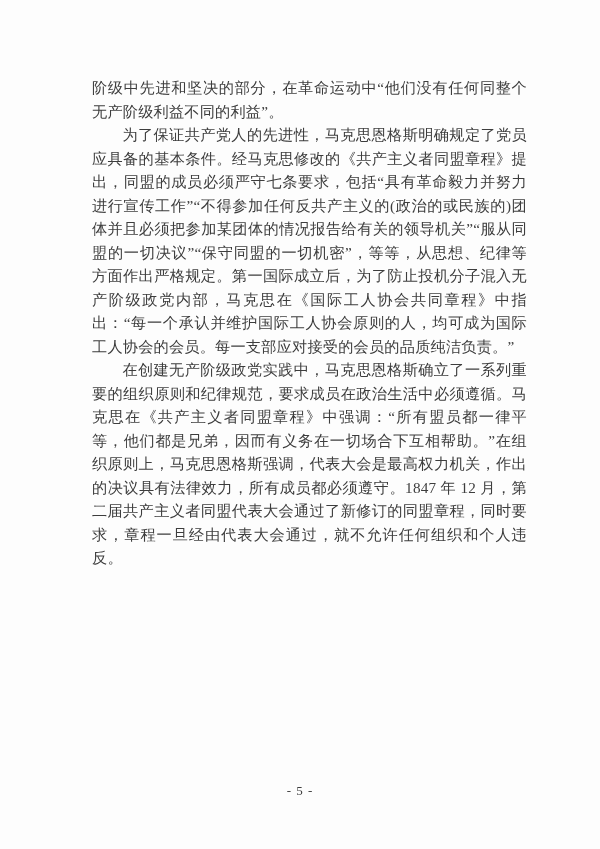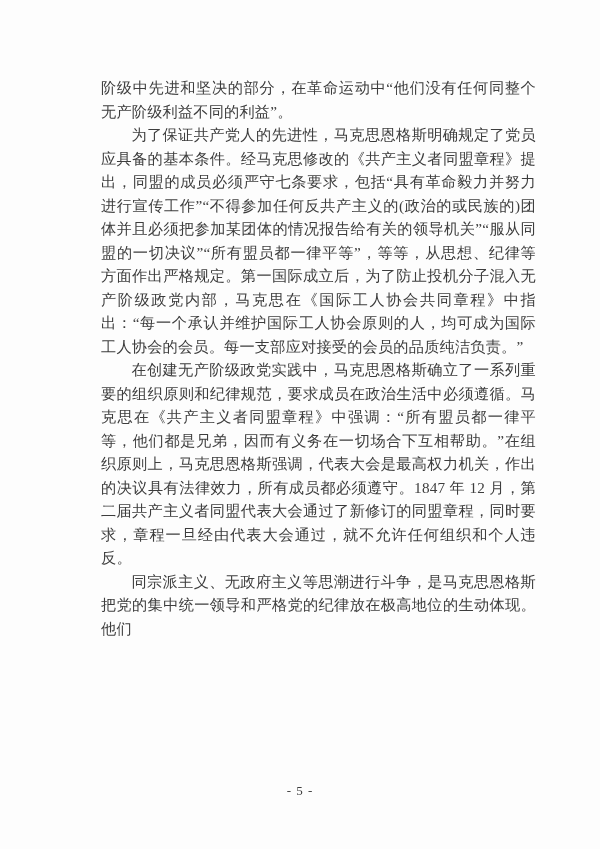--- a/index.html
+++ b/index.html
@@ -15,21 +15,21 @@
   }
   .page {
     position: relative;
     width: 600px;
     height: 849px;
     background: #fdfdfd;
     box-sizing: border-box;
   }
   .body-text {
     position: absolute;
-    left: 101px;
+    left: 92px;
     top: 76px;
     width: 435px;
     color: #3d3d3d;
     font-size: 15.2px;
     line-height: 23.5px;
     letter-spacing: 0.2px;
     text-align: justify;
     text-justify: inter-ideograph;
   }
   .body-text p {
@@ -50,18 +50,17 @@
     line-height: 16px;
     letter-spacing: 1px;
   }
 </style>
 </head>
 <body>
 
 <div class="page">
   <div class="body-text">
       <p class="">阶级中先进和坚决的部分，在革命运动中“他们没有任何同整个无产阶级利益不同的利益”。</p>
-      <p class="indented">为了保证共产党人的先进性，马克思恩格斯明确规定了党员应具备的基本条件。经马克思修改的《共产主义者同盟章程》提出，同盟的成员必须严守七条要求，包括“具有革命毅力并努力进行宣传工作”“不得参加任何反共产主义的(政治的或民族的)团体并且必须把参加某团体的情况报告给有关的领导机关”“服从同盟的一切决议”“所有盟员都一律平等”，等等，从思想、纪律等方面作出严格规定。第一国际成立后，为了防止投机分子混入无产阶级政党内部，马克思在《国际工人协会共同章程》中指出：“每一个承认并维护国际工人协会原则的人，均可成为国际工人协会的会员。每一支部应对接受的会员的品质纯洁负责。”</p>
+      <p class="indented">为了保证共产党人的先进性，马克思恩格斯明确规定了党员应具备的基本条件。经马克思修改的《共产主义者同盟章程》提出，同盟的成员必须严守七条要求，包括“具有革命毅力并努力进行宣传工作”“不得参加任何反共产主义的(政治的或民族的)团体并且必须把参加某团体的情况报告给有关的领导机关”“服从同盟的一切决议”“保守同盟的一切机密”，等等，从思想、纪律等方面作出严格规定。第一国际成立后，为了防止投机分子混入无产阶级政党内部，马克思在《国际工人协会共同章程》中指出：“每一个承认并维护国际工人协会原则的人，均可成为国际工人协会的会员。每一支部应对接受的会员的品质纯洁负责。”</p>
       <p class="indented">在创建无产阶级政党实践中，马克思恩格斯确立了一系列重要的组织原则和纪律规范，要求成员在政治生活中必须遵循。马克思在《共产主义者同盟章程》中强调：“所有盟员都一律平等，他们都是兄弟，因而有义务在一切场合下互相帮助。”在组织原则上，马克思恩格斯强调，代表大会是最高权力机关，作出的决议具有法律效力，所有成员都必须遵守。1847 年 12 月，第二届共产主义者同盟代表大会通过了新修订的同盟章程，同时要求，章程一旦经由代表大会通过，就不允许任何组织和个人违反。</p>
-      <p class="indented">同宗派主义、无政府主义等思潮进行斗争，是马克思恩格斯把党的集中统一领导和严格党的纪律放在极高地位的生动体现。他们</p>
     </div>
   <div class="page-number">- 5 -</div>
 </div>
 
 </body></html>

